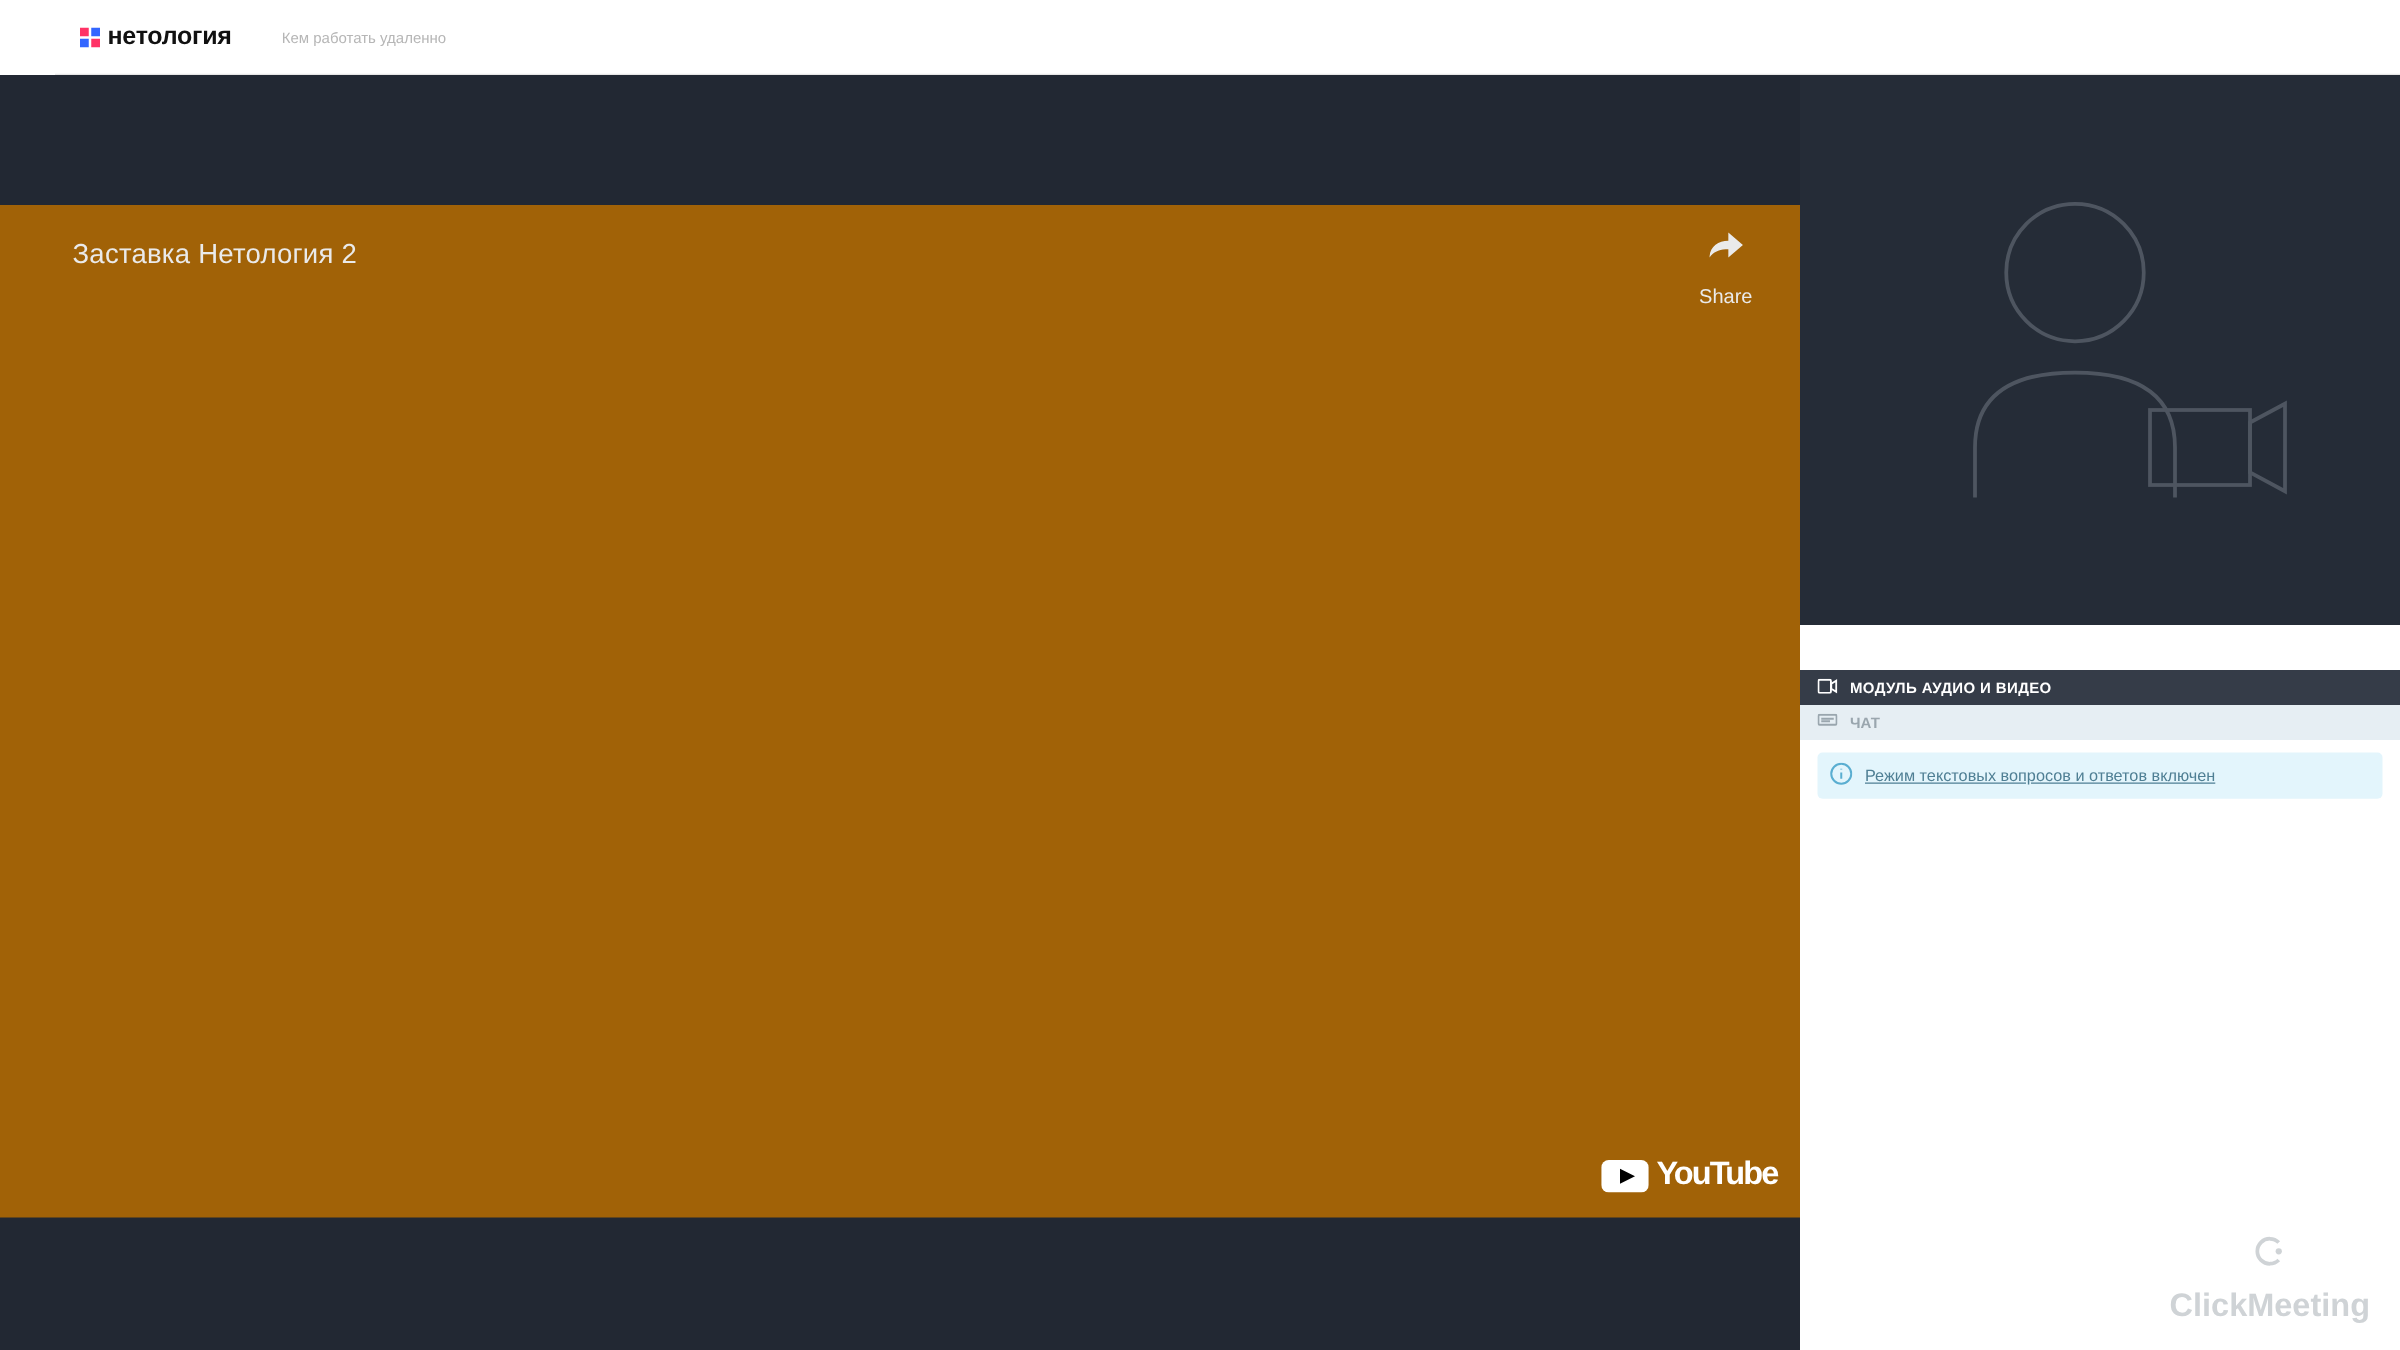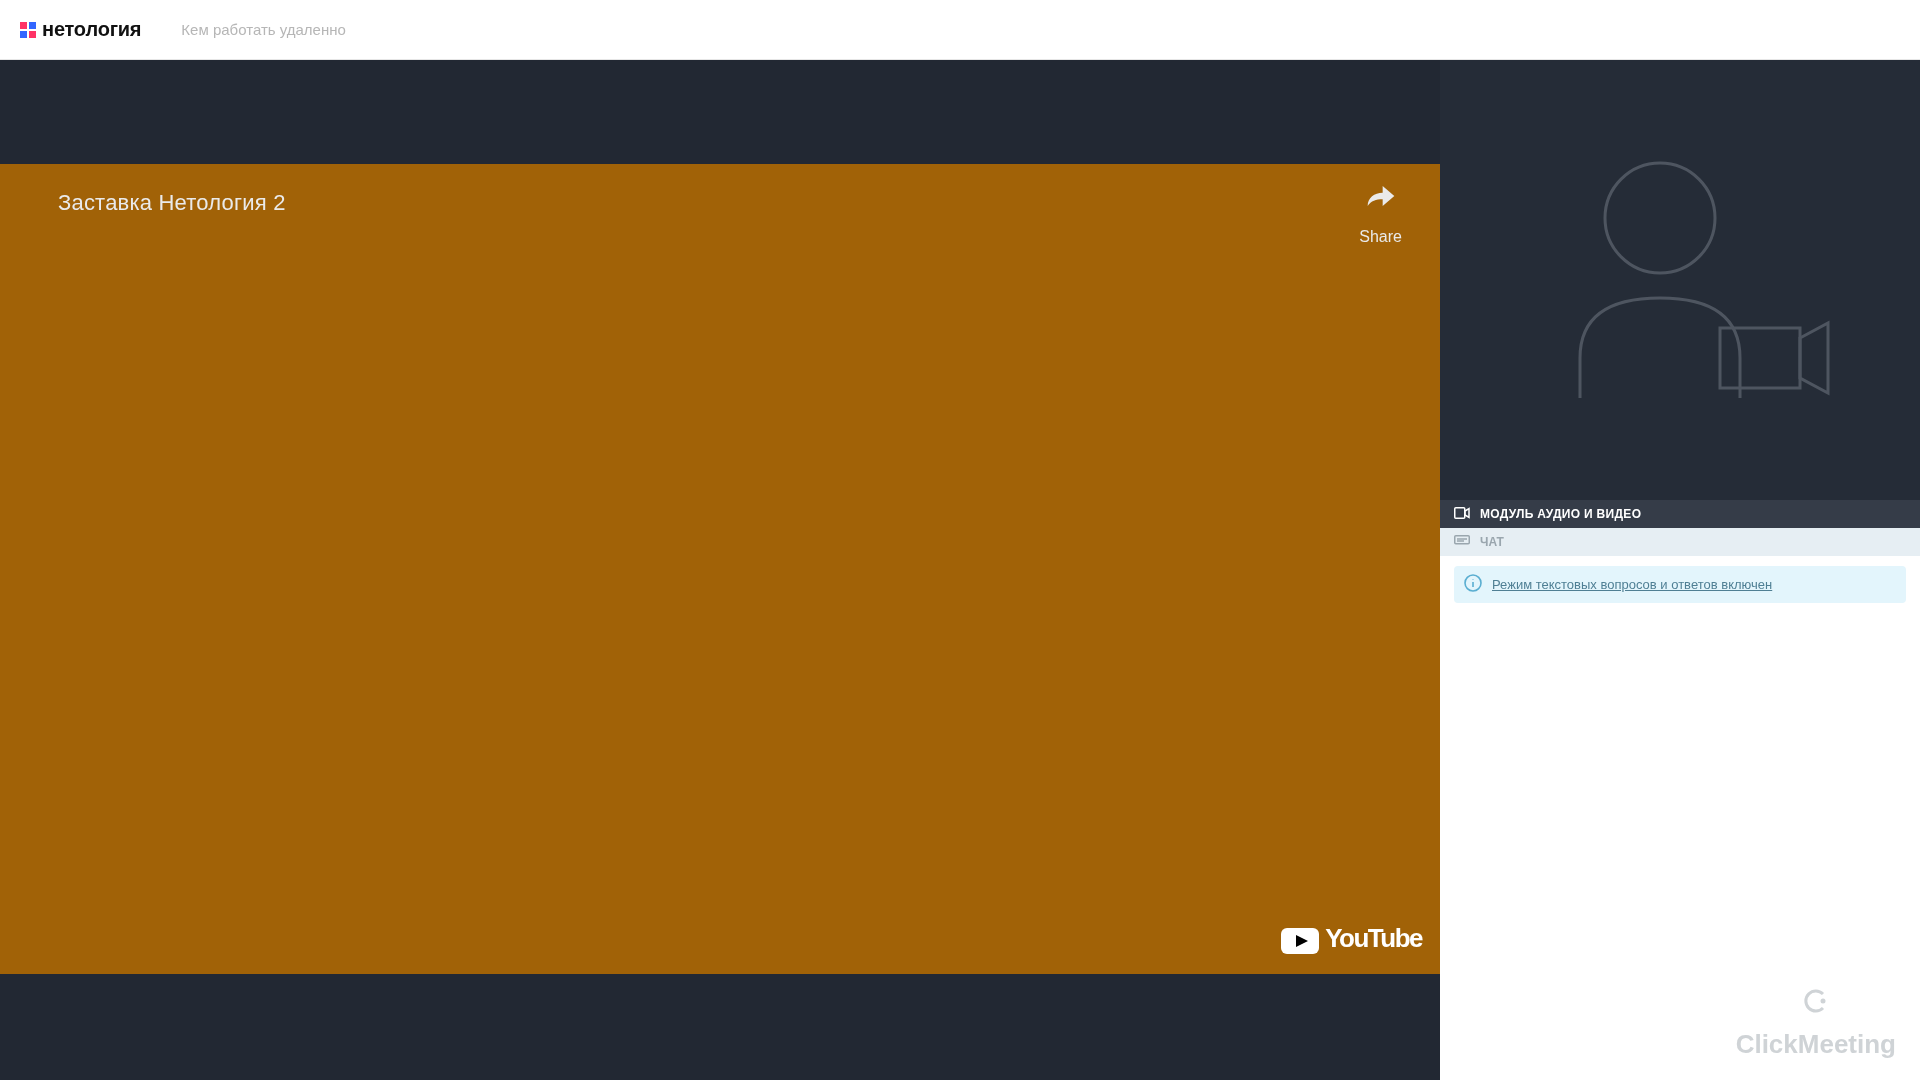--- a/index.html
+++ b/index.html
@@ -6,35 +6,36 @@
 html, body { width: 1920px; height: 1080px; overflow: hidden; font-family: Arial, Helvetica, sans-serif; }
 
 
 .topbar {
   height: 60px;
   background: #ffffff;
   border-bottom: 1px solid #e6e6e6;
   display: flex;
   align-items: center;
   padding-left: 20px;
+  margin-left: 44px;
 }
 .logo {
   display: flex;
   align-items: center;
   gap: 6px;
   font-weight: 700;
   font-size: 20px;
   color: #111;
   letter-spacing: -0.2px;
 }
 .logo-mark { display: inline-flex; }
 .breadcrumb {
   margin-left: 40px;
   color: #b6b6b6;
-  font-size: 15px;
+  font-size: 12px;
 }
 
 
 .workspace {
   display: flex;
   height: calc(1080px - 60px);
 }
 .left {
   flex: 0 0 1440px;      
   background: #222833;  
@@ -107,20 +108,21 @@
   height: 28px;
   background: #353c48;
   color: #fff;
   display: flex;
   align-items: center;
   padding: 0 14px;
   gap: 10px;
   font-size: 12px;
   font-weight: 700;
   letter-spacing: 0.3px;
+  margin-top: 36px;
 }
 .av-header svg { stroke: #fff; fill: none; }
 
 .chat-header {
   height: 28px;
   background: #e6eef3;
   color: #9aa6ae;
   display: flex;
   align-items: center;
   padding: 0 14px;

